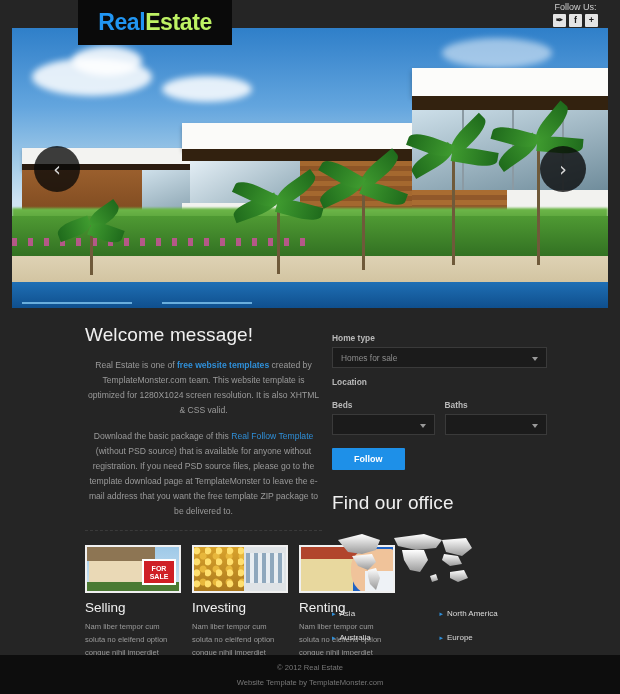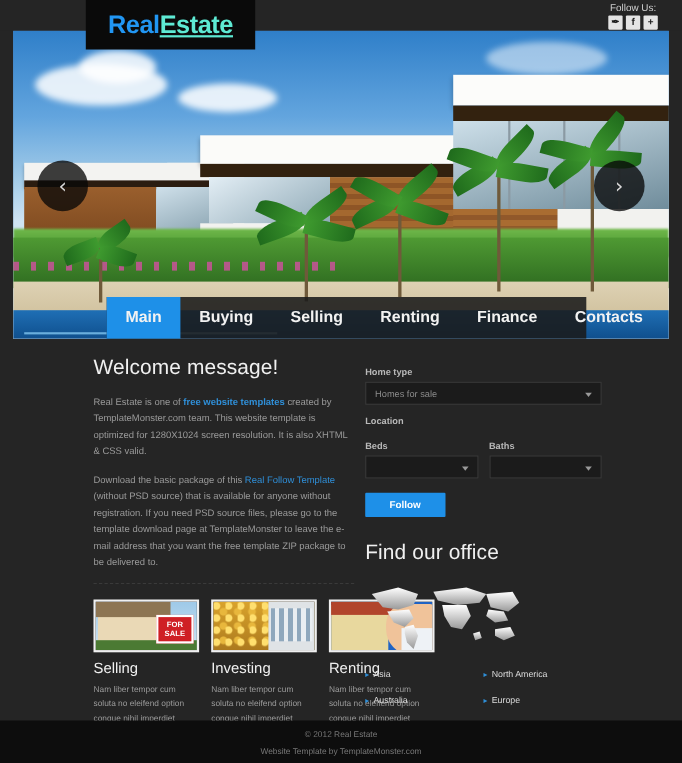--- a/index.html
+++ b/index.html
@@ -13,21 +13,21 @@
 
   
   .topbar { position: relative; height: 28px; background: #252525; }
   .logo {
     position: absolute; left: 78px; top: 0; width: 154px; height: 45px;
     background: #0a0a0a; display: flex; align-items: center; justify-content: center;
     z-index: 30;
   }
   .logo-text { font-size: 23px; font-weight: bold; letter-spacing: -0.4px; }
   .logo-a { color: #2196f3; }
-  .logo-b { color: #5eead4; text-decoration: underline; }
+  .logo-b { color: #bef264; }
 
   .follow { position: absolute; right: 22px; top: 2px; text-align: center; z-index: 30;}
   .follow-label { color: #cfcfcf; font-size: 9px; display: block; margin-bottom: 2px; }
   .social-row { display: flex; gap: 3px; justify-content: flex-end; }
   .soc {
     width: 13px; height: 13px; background: #e4e4e4; color: #1b1b1b;
     font-size: 9px; font-weight: bold; line-height: 13px; text-align: center;
     border-radius: 1px; cursor: pointer;
   }
 
@@ -108,21 +108,21 @@
     cursor: pointer; white-space: nowrap;
   }
   .nav a.active { background: #1e90e8; }
 
   
   .content { display: flex; padding: 16px 12px 0 12px; gap: 0; }
   .col-main { width: 310px; padding-left: 73px; }
   .col-side { width: 225px; padding-left: 10px; }
 
   h2.sec { color: #f0f0f0; font-size: 19px; font-weight: normal; margin-bottom: 12px; letter-spacing: .1px;}
-  .para { color: #9a9a9a; font-size: 8.6px; line-height: 15px; margin-bottom: 11px; text-align: left; }
+  .para { color: #9a9a9a; font-size: 8.6px; line-height: 15px; margin-bottom: 11px; text-align: center; }
   .para a { color: #2f8fd8; text-decoration: none; cursor: pointer; }
   .para a.bold { font-weight: bold; }
 
   .divider { border-top: 1px dashed #3a3a3a; margin: 9px 0 14px 0; }
 
   .cards { display: flex; gap: 11px; }
   .card { width: 96px; }
   .thumb { width: 96px; height: 48px; border: 2px solid #f0f0f0; background:#333; overflow:hidden; position:relative; }
   .card h3 { color: #f0f0f0; font-size: 13.5px; font-weight: normal; margin: 7px 0 5px 0; }
   .card p { color: #9a9a9a; font-size: 7.6px; line-height: 13px; }
@@ -280,28 +280,20 @@
       <div class="frond" style="left:18px;top:12px;transform:rotate(160deg);width:34px"></div>
     </div>
 
     <div class="slider-arrow arrow-left">
       <span>‹</span>
     </div>
     <div class="slider-arrow arrow-right">
       <span>›</span>
     </div>
 
-    <nav class="nav">
-      <a class="active">Main</a>
-      <a>Buying</a>
-      <a>Selling</a>
-      <a>Renting</a>
-      <a>Finance</a>
-      <a>Contacts</a>
-    </nav>
   </div>
 
   <div class="content">
 
     <div class="col-main">
       <h2 class="sec">Welcome message!</h2>
       <p class="para"><span>Real Estate is one of </span><a class="bold">free website templates</a><span> created by TemplateMonster.com team. This website template is optimized for 1280X1024 screen resolution. It is also XHTML &amp; CSS valid.</span></p>
       <p class="para"><span>Download the basic package of this </span><a>Real Follow Template</a><span> (without PSD source) that is available for anyone without registration. If you need PSD source files, please go to the template download page at TemplateMonster to leave the e-mail address that you want the free template ZIP package to be delivered to.</span></p>
 
       <div class="divider"></div>

